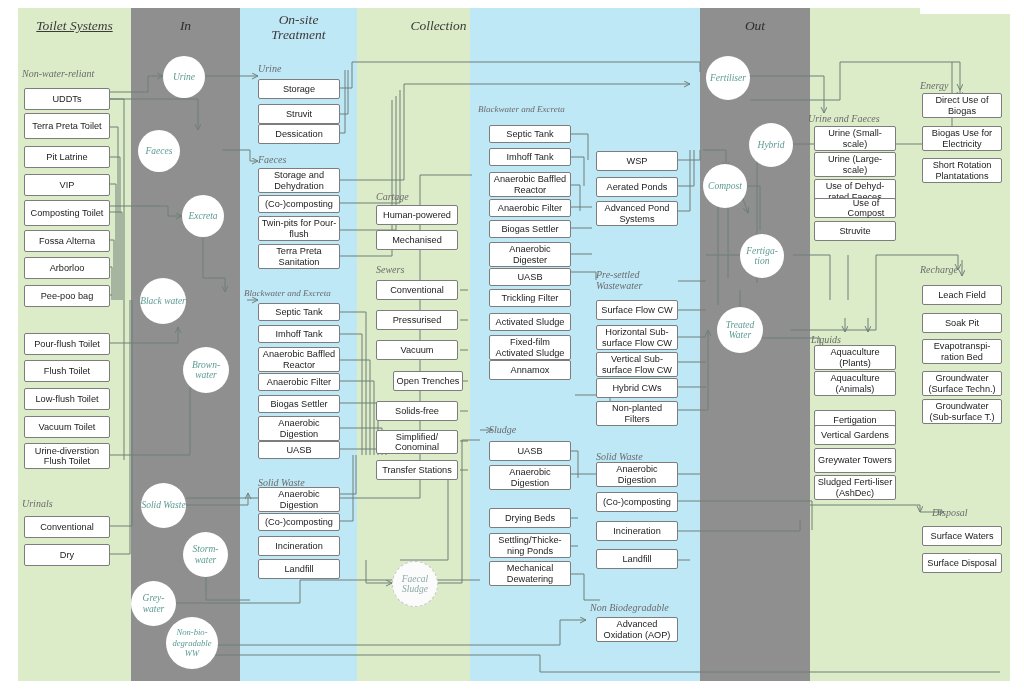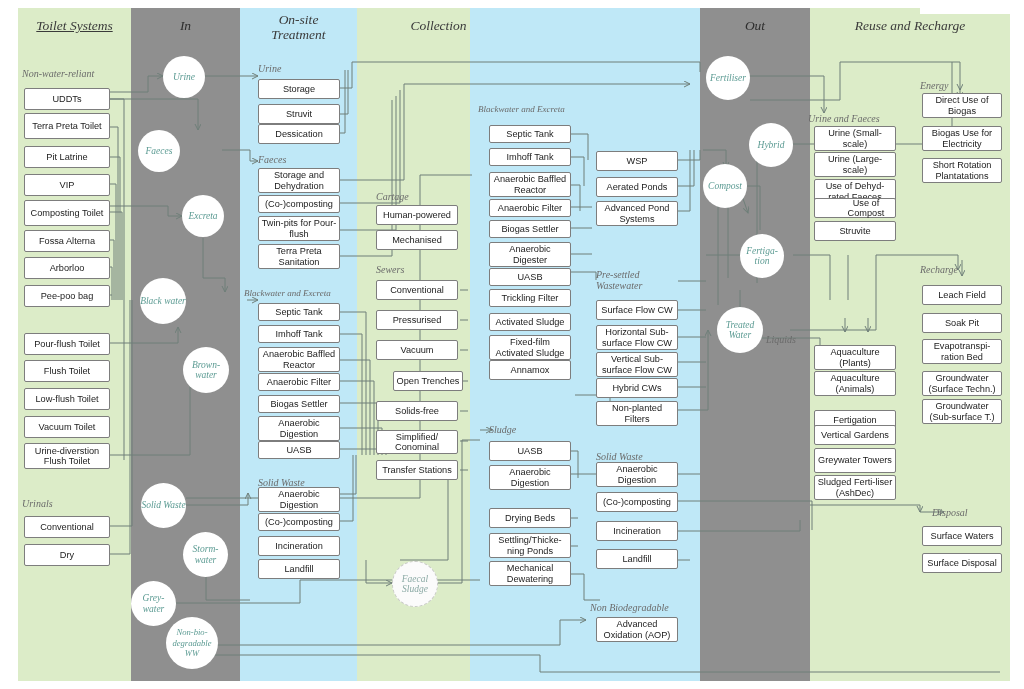--- a/index.html
+++ b/index.html
@@ -46,21 +46,20 @@
   <div class="column col-gray" style="left:700px;width:110px;"></div>
   <div class="column col-green" style="left:810px;width:110px;"></div>
   <div class="column col-green" style="left:920px;width:90px;top:14px;"></div>
 
   <div class="col-title" style="left:18px;width:113px;top:18px;text-decoration:underline;">Toilet Systems</div>
   <div class="col-title on-gray" style="left:131px;width:109px;top:18px;">In</div>
   <div class="col-title" style="left:240px;width:117px;top:12px;">On-site</div>
   <div class="col-title" style="left:240px;width:117px;top:27px;">Treatment</div>
   <div class="col-title" style="left:357px;width:113px;top:18px;padding-left:25px;">Collection</div>
   <div class="col-title on-gray" style="left:700px;width:110px;top:18px;">Out</div>
-  <div class="col-title" style="left:810px;width:200px;top:18px;">Reuse and Recharge</div>
 
   <svg class="links" viewBox="0 0 1024 689">
     <defs>
       <marker id="ar" markerWidth="7" markerHeight="7" refX="6" refY="3" orient="auto">
         <path d="M0,0 L6,3 L0,6" stroke="#6f7f79" stroke-width="1" fill="none"></path>
       </marker>
     </defs>
 
     <path d="M110,99 L124,99 L124,300 L124,460"></path>
     <path d="M110,127 L118,127 L118,300"></path>
@@ -312,21 +311,21 @@
   <div class="circ" style="left:740px;top:234px;width:44px;height:44px;">Fertiga- tion</div>
   <div class="circ" style="left:717px;top:307px;width:46px;height:46px;">Treated Water</div>
 
   <div class="grp" style="left:808px;width:105px;top:113px;">Urine and Faeces</div>
   <div class="box" style="left:814px;width:82px;top:126px;height:25px;">Urine (Small-scale)</div>
   <div class="box" style="left:814px;width:82px;top:152px;height:25px;">Urine (Large-scale)</div>
   <div class="box" style="left:814px;width:82px;top:179px;height:25px;">Use of Dehyd-rated Faeces</div>
   <div class="box" style="left:814px;width:82px;top:198px;height:20px;padding-left:24px;">Use of Compost</div>
   <div class="box" style="left:814px;width:82px;top:221px;height:20px;">Struvite</div>
 
-  <div class="grp" style="left:766px;width:82px;top:334px;">Liquids</div>
+  <div class="grp" style="left:811px;width:82px;top:334px;">Liquids</div>
   <div class="box" style="left:814px;width:82px;top:345px;height:25px;">Aquaculture (Plants)</div>
   <div class="box" style="left:814px;width:82px;top:371px;height:25px;">Aquaculture (Animals)</div>
   <div class="box" style="left:814px;width:82px;top:410px;height:20px;">Fertigation</div>
   <div class="box" style="left:814px;width:82px;top:425px;height:20px;">Vertical Gardens</div>
   <div class="box" style="left:814px;width:82px;top:448px;height:25px;">Greywater Towers</div>
   <div class="box" style="left:814px;width:82px;top:475px;height:25px;">Sludged Ferti-liser (AshDec)</div>
 
   <div class="grp" style="left:920px;width:86px;top:80px;">Energy</div>
   <div class="box" style="left:922px;width:80px;top:93px;height:25px;">Direct Use of Biogas</div>
   <div class="box" style="left:922px;width:80px;top:126px;height:25px;">Biogas Use for Electricity</div>

